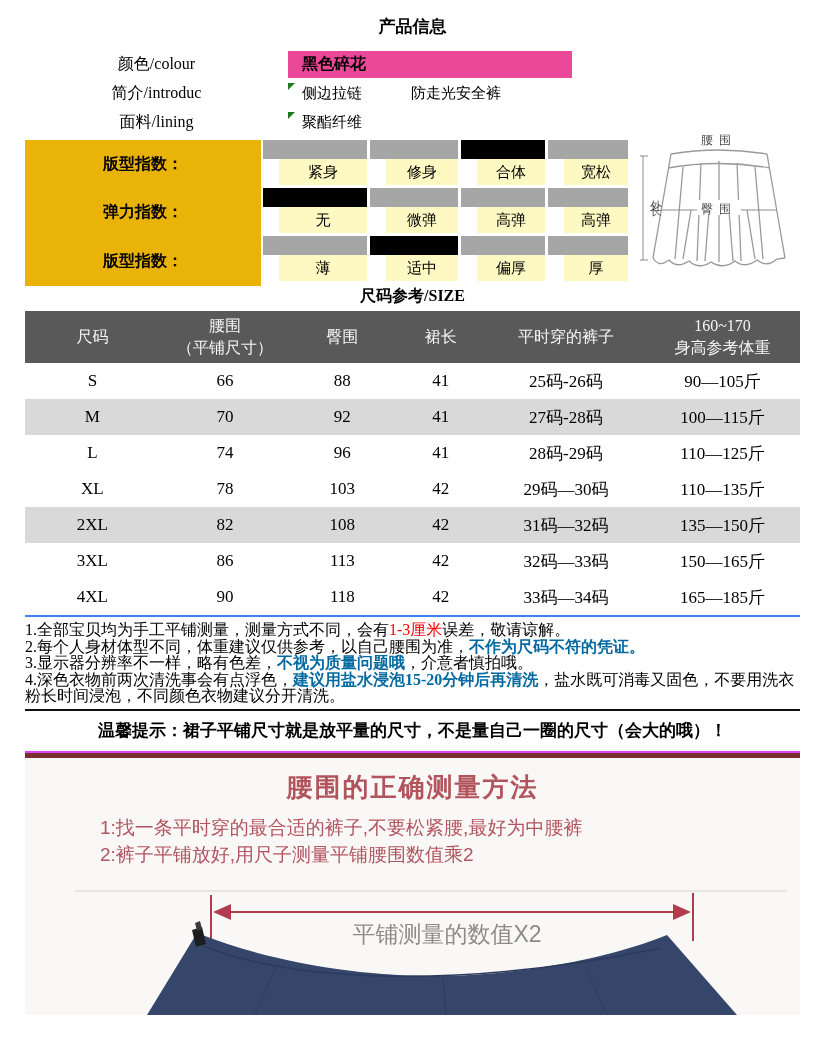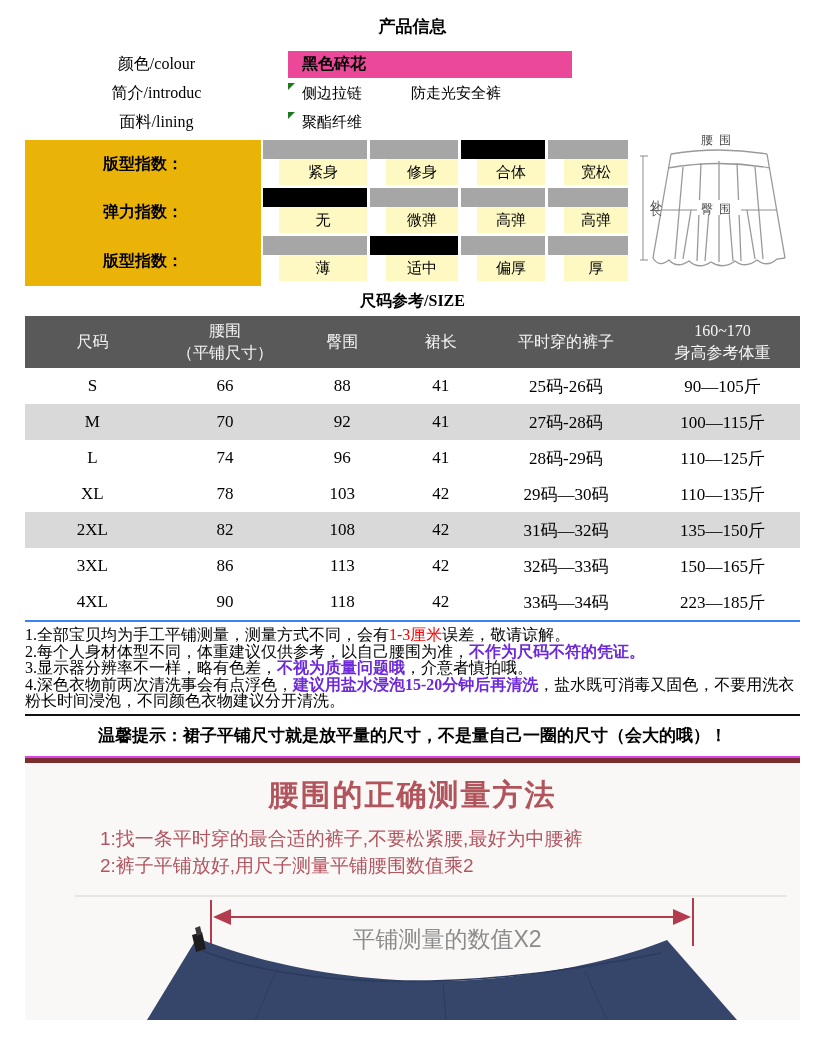--- a/index.html
+++ b/index.html
@@ -34,43 +34,43 @@
   .opt .bar{height:19px;background:#a6a6a6;}
   .opt .bar.sel{background:#000;}
   .opt .lab{flex:1;background:#fef9c3;display:flex;align-items:center;justify-content:center;
             font-size:15px;margin-left:16px;}
   .w1{width:104px}.w2{width:88px}.w3{width:84px}.w4{width:80px}
   .idx-diagram{margin-left:10px;width:162px;position:relative;margin-top:-10px;}
   .vert-label{position:absolute;left:9px;top:60px;writing-mode:vertical-rl;
               letter-spacing:5px;font-size:12px;color:#555;}
 
   
-  .size-title{text-align:center;font-weight:bold;font-size:16px;margin-top:5px;margin-bottom:4px;}
+  .size-title{text-align:center;font-weight:bold;font-size:16px;margin-bottom:4px;}
   table.size-table{width:775px;border-collapse:collapse;text-align:center;
                    border-bottom:2px solid #3b82f6;}
   table.size-table th{background:#595959;color:#f5f5f5;font-weight:normal;font-size:16px;
                       height:50px;line-height:1.35;}
   table.size-table td{height:34px;font-size:17px;}
   tr.gray{background:#d9d9d9;}
   .c1{width:17.4%}.c2{width:16.8%}.c3{width:13.5%}.c4{width:11.9%}.c5{width:20.4%}.c6{width:20%}
 
   
   .notes{font-size:16px;line-height:16.5px;padding-top:5px;}
   .red{color:#ff0000;}
-  .redb{color:#6d28d9;font-weight:bold;}
+  .redb{color:#0369a1;font-weight:bold;}
 
   
   .reminder{border-top:2px solid #111;border-bottom:2px solid #d946ef;text-align:center;
             font-weight:bold;font-size:17px;padding:8px 0 9px;margin-top:4px;}
   .maroon-bar{height:5px;background:#7a2e2e;}
 
   
   .photo{background:#faf8f6;height:257px;position:relative;
          font-family:"Liberation Sans","DejaVu Sans",sans-serif;filter:blur(0.3px);}
-  .photo-title{text-align:center;color:#b2545c;font-size:30px;padding-top:12px;
+  .photo-title{text-align:center;color:#b2545c;font-size:26px;padding-top:12px;
                letter-spacing:2px;font-weight:bold;}
   .steps{padding-left:75px;color:#b25560;font-size:19px;line-height:27px;margin-top:9px;}
   .cs{color:#a8607a;}
   .photo-svg{position:absolute;bottom:0;left:0;}
 </style>
 </head>
 <body>
 
 <div class="page">
   <div class="content">
@@ -255,21 +255,21 @@
             <td>42</td>
             <td>32码—33码</td>
             <td>150—165斤</td>
           </tr>
         <tr>
             <td>4XL</td>
             <td>90</td>
             <td>118</td>
             <td>42</td>
             <td>33码—34码</td>
-            <td>223—185斤</td>
+            <td>165—185斤</td>
           </tr>
       </tbody>
     </table>
 
     <div class="notes">
       <div><span>1.全部宝贝均为手工平铺测量，测量方式不同，会有</span><span class="red">1-3厘米</span><span>误差，敬请谅解。</span></div>
       <div><span>2.每个人身材体型不同，体重建议仅供参考，以自己腰围为准，</span><span class="redb">不作为尺码不符的凭证。</span><span></span></div>
       <div><span>3.显示器分辨率不一样，略有色差，</span><span class="redb">不视为质量问题哦</span><span>，介意者慎拍哦。</span></div>
       <div><span>4.深色衣物前两次清洗事会有点浮色，</span><span class="redb">建议用盐水浸泡15-20分钟后再清洗</span><span>，盐水既可消毒又固色，不要用洗衣粉长时间浸泡，不同颜色衣物建议分开清洗。</span></div>
     </div>

